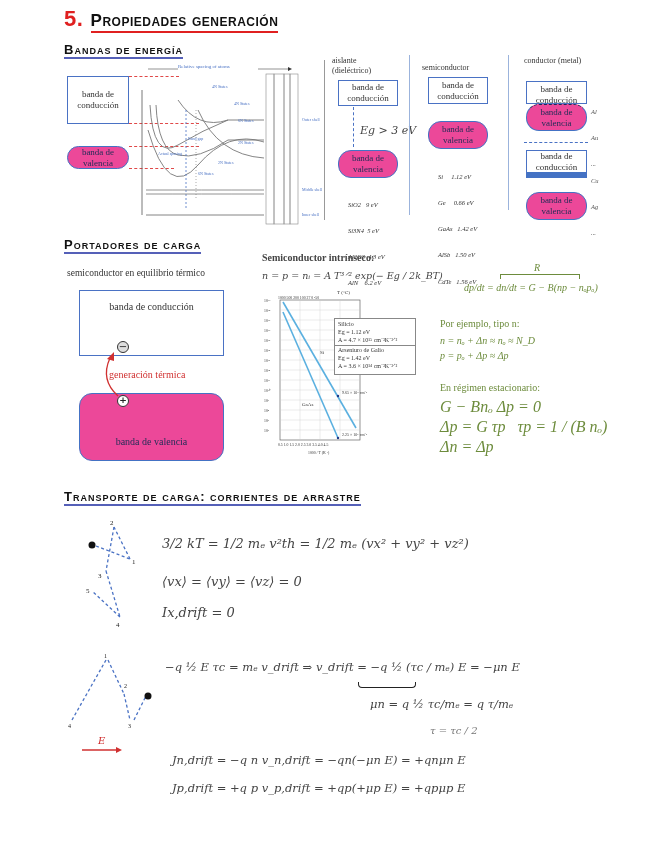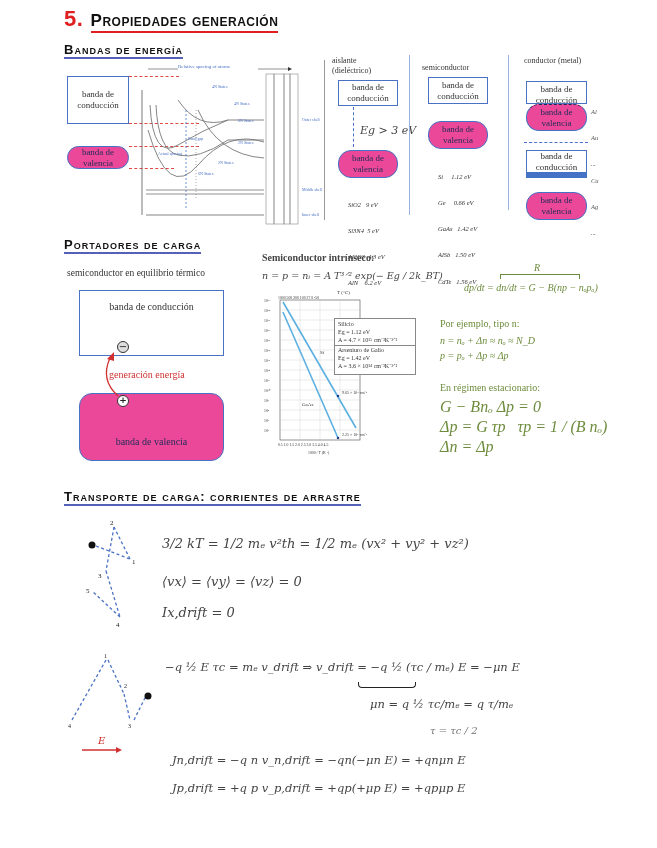--- a/index.html
+++ b/index.html
@@ -125,21 +125,21 @@
 <div class="abs h-sec" style="left:64px; top:237px;">Portadores de carga</div>
 <div class="abs" style="left:67px; top:268px; font-size:9.5px; color:#333;">semiconductor en equilibrio térmico</div>
 <div class="box" style="left:79px; top:290px; width:145px; height:66px; align-items:flex-start; padding-top:10px; font-size:10px;">banda de conducción</div>
 <div class="box filled" style="left:79px; top:393px; width:145px; height:68px; align-items:flex-end; padding-bottom:12px; font-size:10px;">banda de valencia</div>
 <div class="abs" style="left:117px; top:341px; width:12px; height:12px; border-radius:50%; border:1.5px solid #333; background:#ddd; font-size:10px; line-height:9px; text-align:center; font-family:'DejaVu Sans',sans-serif;">−</div>
 <div class="abs" style="left:117px; top:395px; width:12px; height:12px; border-radius:50%; border:1.5px solid #333; background:#fff; font-size:9px; line-height:9px; text-align:center; font-weight:bold; font-family:'DejaVu Sans',sans-serif;">+</div>
 <svg class="abs" style="left:98px; top:350px;" width="30" height="50">
   <path d="M20,46 Q2,30 12,8" stroke="#d03030" stroke-width="1.3" fill="none"></path>
   <polygon points="9,9 16,2 16,11" fill="#d03030"></polygon>
 </svg>
-<div class="abs" style="left:109px; top:369px; font-size:10px; color:#d03030;">generación energía</div>
+<div class="abs" style="left:109px; top:369px; font-size:10px; color:#d03030;">generación térmica</div>
 
 <div class="abs" style="left:262px; top:252px; font-size:10px; font-weight:bold; color:#444; font-family:Liberation Serif, serif;">Semiconductor intrínseco:</div>
 <div class="abs eq" style="left:262px; top:270px; font-size:9.5px;">n = p = nᵢ = A T³ᐟ² exp(− Eg / 2k_BT)</div>
 
 <svg class="abs" style="left:262px; top:288px;" width="160" height="170">
   <text x="75" y="6" font-size="5" fill="#333">T (°C)</text>
   <rect x="18" y="12" width="80" height="140" fill="#fff" stroke="#666" stroke-width="0.7"></rect>
   <g stroke="#ccc" stroke-width="0.4">
     <line x1="18" y1="22" x2="98" y2="22"></line>
       <line x1="18" y1="32" x2="98" y2="32"></line>

